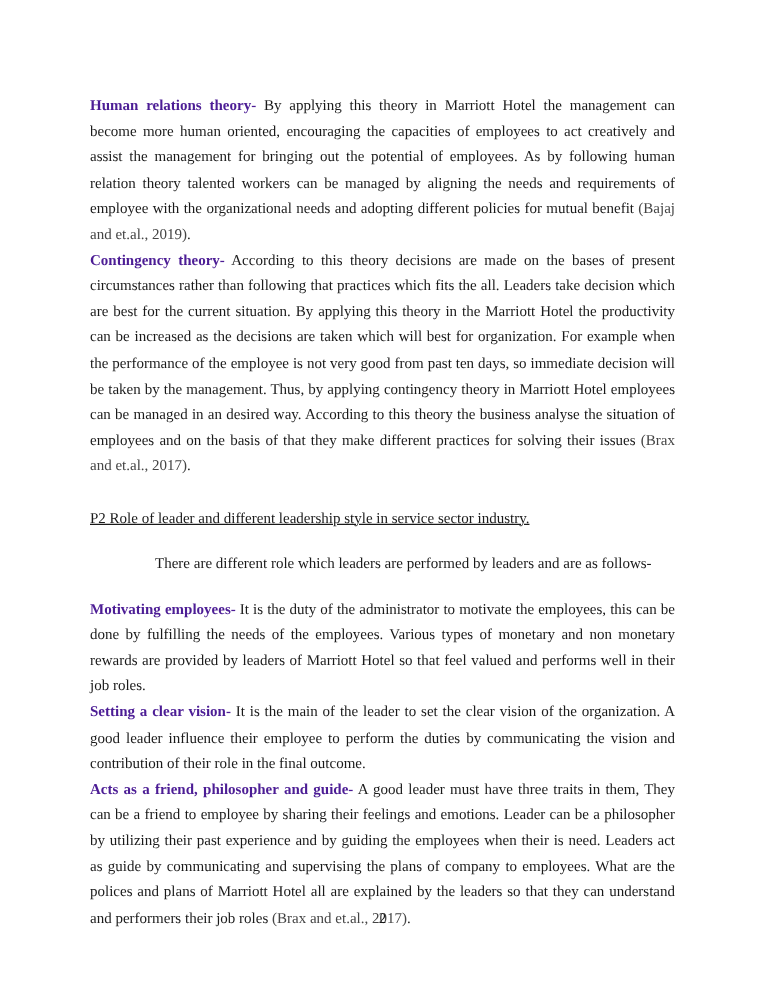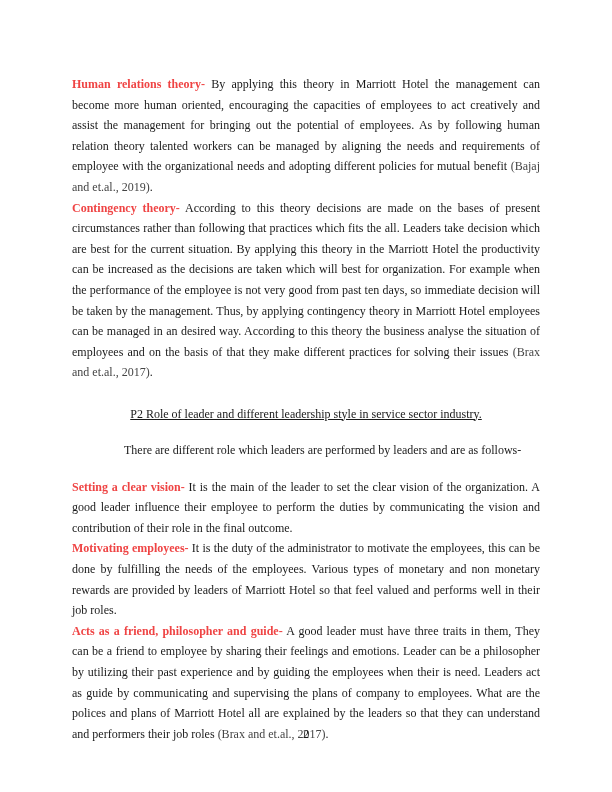--- a/index.html
+++ b/index.html
@@ -3,43 +3,43 @@
 <meta charset="utf-8">
 <style>
   html, body { margin: 0; padding: 0; background: #ffffff; }
   body { width: 612px; height: 792px; position: relative; overflow: hidden; }
   .page {
     position: absolute; left: 72px; top: 74px; width: 468px;
     font-family: "Liberation Serif", serif; font-size: 12px; line-height: 20.6px;
     color: #1a1a1a; text-align: justify;
   }
   .para { margin: 0; }
-  .para b { font-weight: bold; color: #ef4444; margin-top: 48px; }
+  .para b { font-weight: bold; color: #4c1d95; margin-top: 48px; }
   .cite { color: #444; }
   .blank { height: 20.6px; }
-  .heading { text-decoration: underline; margin: 0; text-align: center; }
+  .heading { text-decoration: underline; margin: 0; text-align: left; }
   .indent { text-indent: 36px; text-align: left; margin: 16px; }
   .page-number {
     position: absolute; top: 727px; left: 0; width: 612px; text-align: center;
     font-family: "Liberation Serif", serif; font-size: 12px; color: #1a1a1a;
   }
 </style>
 </head>
 <body>
 
 <div class="page">
   <p class="para"><b>Human relations theory-</b><span> By applying this theory in Marriott Hotel the management can become more human oriented, encouraging the capacities of employees to act creatively and assist the management for bringing out the potential of employees. As by following human relation theory talented workers can be managed by aligning  the needs and requirements of employee with the organizational needs and adopting different policies for mutual benefit </span><span class="cite">(Bajaj and et.al., 2019)</span><span>.</span></p>
 
   <p class="para"><b>Contingency theory-</b><span> According to this theory decisions are made on the bases of present circumstances rather than following that practices which fits the all. Leaders take decision which are best for the current situation. By applying this theory  in the Marriott Hotel the productivity can be increased as the decisions are taken which will best for organization.  For example when the performance of the employee is not very good from past ten days, so immediate decision will be taken by the management. Thus, by applying contingency theory in  Marriott Hotel employees can be managed in an desired way. According to this theory the business analyse the situation of employees and on the basis of that they make different practices for solving their issues </span><span class="cite">(Brax and et.al., 2017)</span><span>.</span></p>
 
   <div class="blank"></div>
 
   <p class="heading">P2 Role of leader and different leadership style in service sector industry.</p>
   <p class="indent">There are different role which leaders are performed by leaders and are as follows-</p>
 
+  <p class="para"><b>Motivating employees-</b><span> It is the duty of the administrator to motivate the employees, this can be done by fulfilling the needs of the employees. Various types of monetary and non monetary rewards are provided by leaders of Marriott Hotel so that feel valued and performs well in their job roles.</span></p>
+
   <p class="para"><b>Setting a clear vision-</b><span> It is the main of the leader to set the clear vision of the organization. A good leader influence their employee  to perform the duties by communicating the vision and contribution of their role in the final outcome.</span></p>
-
-  <p class="para"><b>Motivating employees-</b><span> It is the duty of the administrator to motivate the employees, this can be done by fulfilling the needs of the employees. Various types of monetary and non monetary rewards are provided by leaders of Marriott Hotel so that feel valued and performs well in their job roles.</span></p>
 
   <p class="para"><b>Acts as a friend, philosopher and guide-</b><span> A good leader must have three traits in them, They can be a friend to employee by sharing their feelings and emotions. Leader can be a philosopher by utilizing their past experience and by guiding the employees when their is need. Leaders act as guide by communicating and supervising the plans of company to employees. What are the polices and plans of Marriott Hotel all are explained by the leaders so that they can understand and performers their job roles </span><span class="cite">(Brax and et.al., 2017)</span><span>.</span></p>
 </div>
 
 <div class="page-number">2</div>
 
 </body></html>

